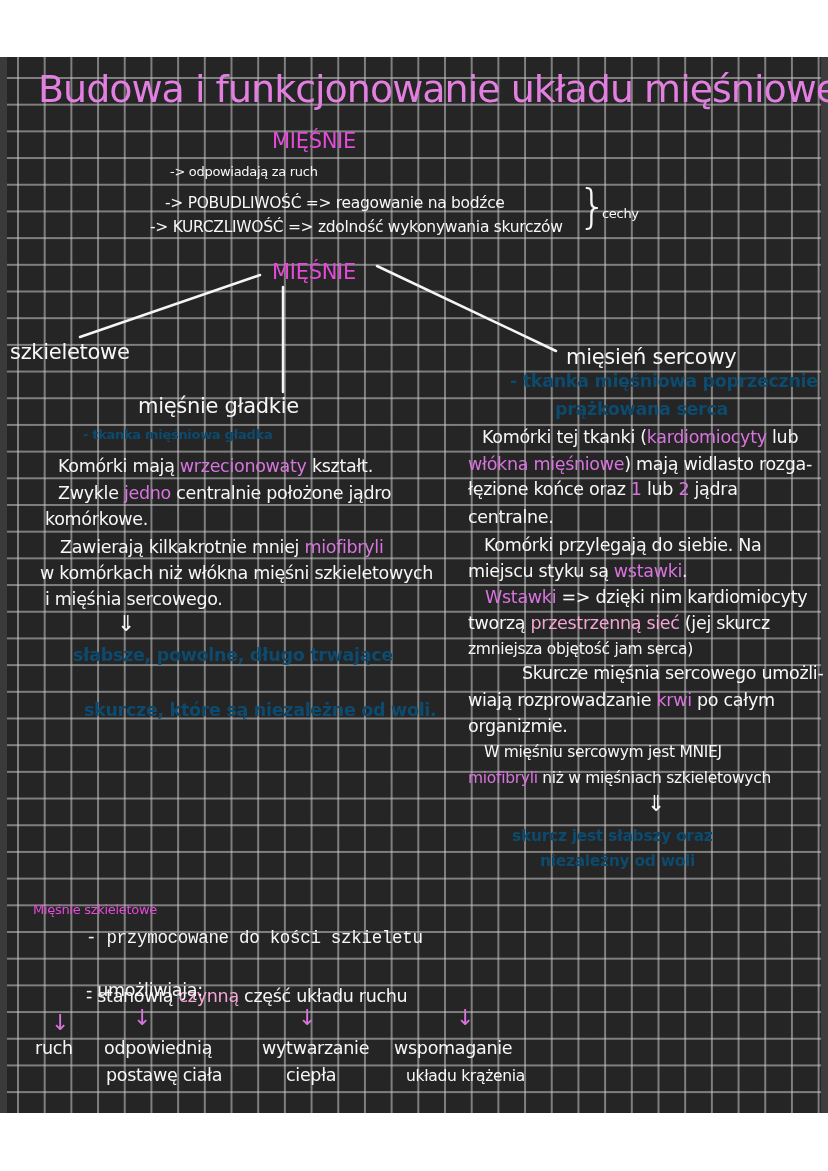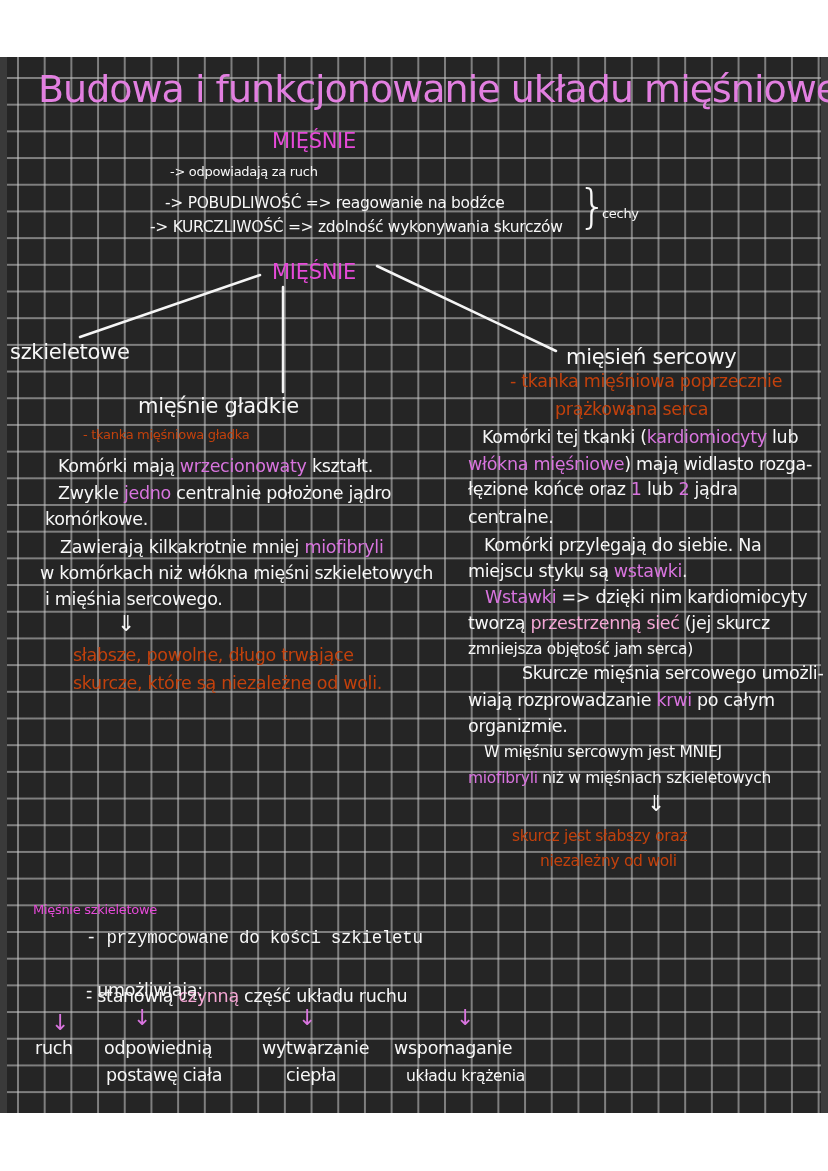--- a/index.html
+++ b/index.html
@@ -19,21 +19,21 @@
   }
   .edge-left { position:absolute; left:0; top:57px; width:7px; height:1056px; background:#3a3a3a; }
   .edge-right { position:absolute; left:821px; top:57px; width:7px; height:1056px; background:#3d3d3d; }
   .t {
     position:absolute; white-space:nowrap; color:#f7f7f7;
     font-family:"DejaVu Sans", sans-serif; letter-spacing:-0.3px;
     line-height:1;
   }
   .title { color:#e27fe0; font-size:38px; letter-spacing:-1px; }
   .mag { color:#e64ad9; }
-  .pink { color:#c2410c; }
+  .pink { color:#0c4a6e;font-weight:bold; }
   .orch { color:#d874de; }
   .hl { color:#d874de; }
   .hl-pink { color:#f4a7d4; }
   .s15 { font-size:15.5px; }
   .s17 { font-size:17.5px; }
   .s19 { font-size:13px; }
   .s21 { font-size:21px; }
   svg.lines { position:absolute; left:0; top:0; width:828px; height:1171px; pointer-events:none; }
   .arrow { position:absolute; font-size:22px; line-height:1; }
   .brace { position:absolute; color:#f7f7f7; font-size:46px; font-weight:200; line-height:1; }
@@ -92,21 +92,21 @@
 </div>
 <div class="t s17" style="left:45px;top:511px;">komórkowe.</div>
 <div class="t s17" style="left:60px;top:539px;">
   <span>Zawierają kilkakrotnie mniej</span>
   <span class="hl">miofibryli</span>
 </div>
 <div class="t s17" style="left:40px;top:565px;">w komórkach niż włókna mięśni szkieletowych</div>
 <div class="t s17" style="left:45px;top:591px;">i mięśnia sercowego.</div>
 <div class="arrow" style="left:117px;top:613px;color:#f7f7f7;">⇓</div>
 <div class="t pink s17" style="left:73px;top:647px;">słabsze, powolne, długo trwające</div>
-<div class="t pink s17" style="left:73px;top:675px;">skurcze, które są niezależne od woli.</div>
+<div class="t pink s17" style="left:73px;top:702px;padding-left:11px;">skurcze, które są niezależne od woli.</div>
 
 <div class="t pink s17" style="left:510px;top:373px;">- tkanka mięśniowa poprzecznie</div>
 <div class="t pink s17" style="left:555px;top:401px;">prążkowana serca</div>
 
 <div class="t s17" style="left:482px;top:429px;">
   <span>Komórki tej tkanki (</span><span class="hl">kardiomiocyty</span>
   <span>lub</span>
 </div>
 <div class="t s17" style="left:468px;top:456px;">
   <span class="hl">włókna mięśniowe</span><span>) mają widlasto rozga-</span>

